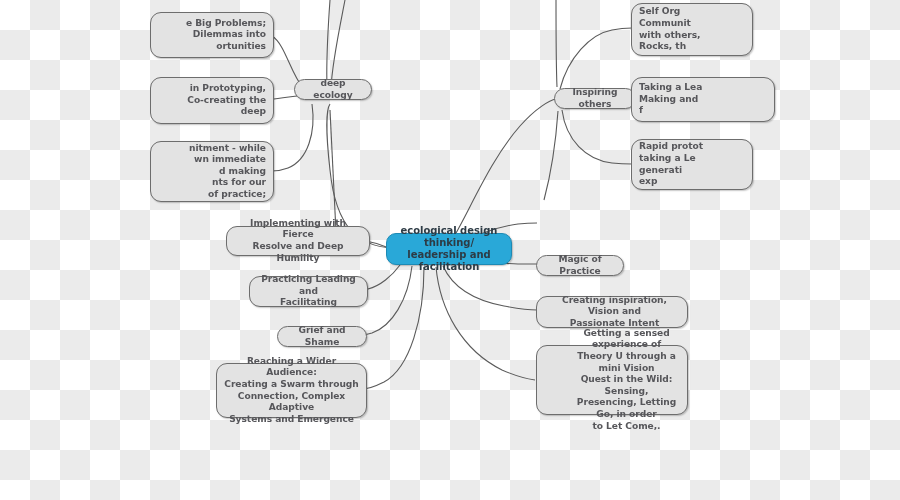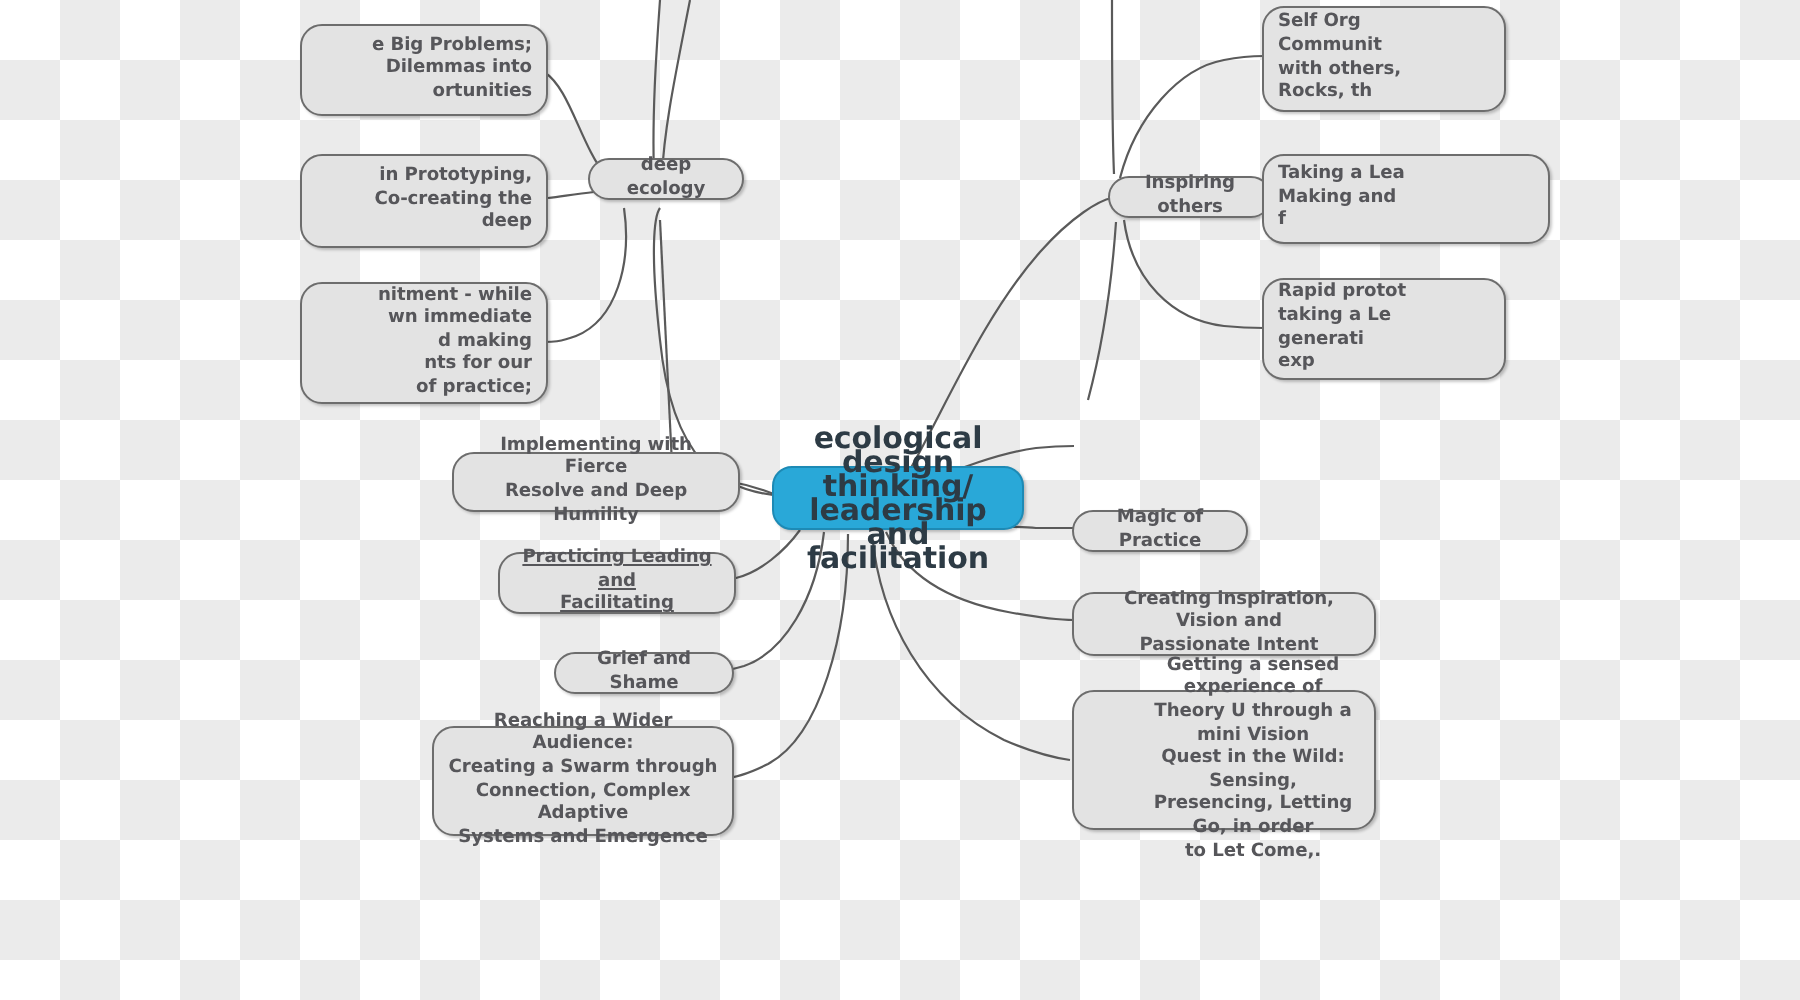--- a/index.html
+++ b/index.html
@@ -48,21 +48,21 @@
   }
   .node.pill {
     border-radius: 999px;
     text-align: center;
   }
   .node.center {
     background: #29a8d8;
     border-color: #1d8ab5;
     color: #2d3b45;
     border-radius: 10px;
-    font-size: 15px;
+    font-size: 10px;
     line-height: 12px;
   }
   .node .txt {
     display: block;
     width: 100%;
     white-space: pre-line;
   }
 </style>
 </head>
 <body>
@@ -153,21 +153,21 @@
 taking a Le
 generati
 exp</span>
   </div>
 
   <div class="node" style="left:226px; top:226px; width:144px; height:30px;">
     <span class="txt">Implementing with Fierce
 Resolve and Deep Humility</span>
   </div>
 
-  <div class="node" style="left:249px; top:276px; width:119px; height:31px;text-decoration:underline;">
+  <div class="node" style="left:249px; top:276px; width:119px; height:31px;">
     <span class="txt">Practicing Leading and
 Facilitating</span>
   </div>
 
   <div class="node pill" style="left:277px; top:326px; width:90px; height:21px;">
     <span class="txt">Grief and Shame</span>
   </div>
 
   <div class="node" style="left:216px; top:363px; width:151px; height:55px;">
     <span class="txt">Reaching a Wider Audience:

